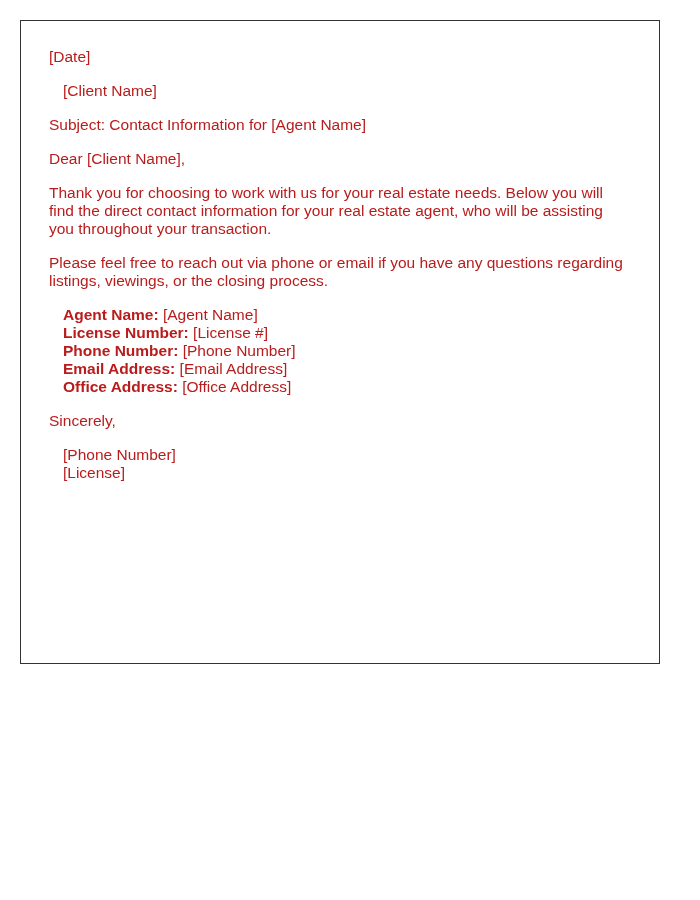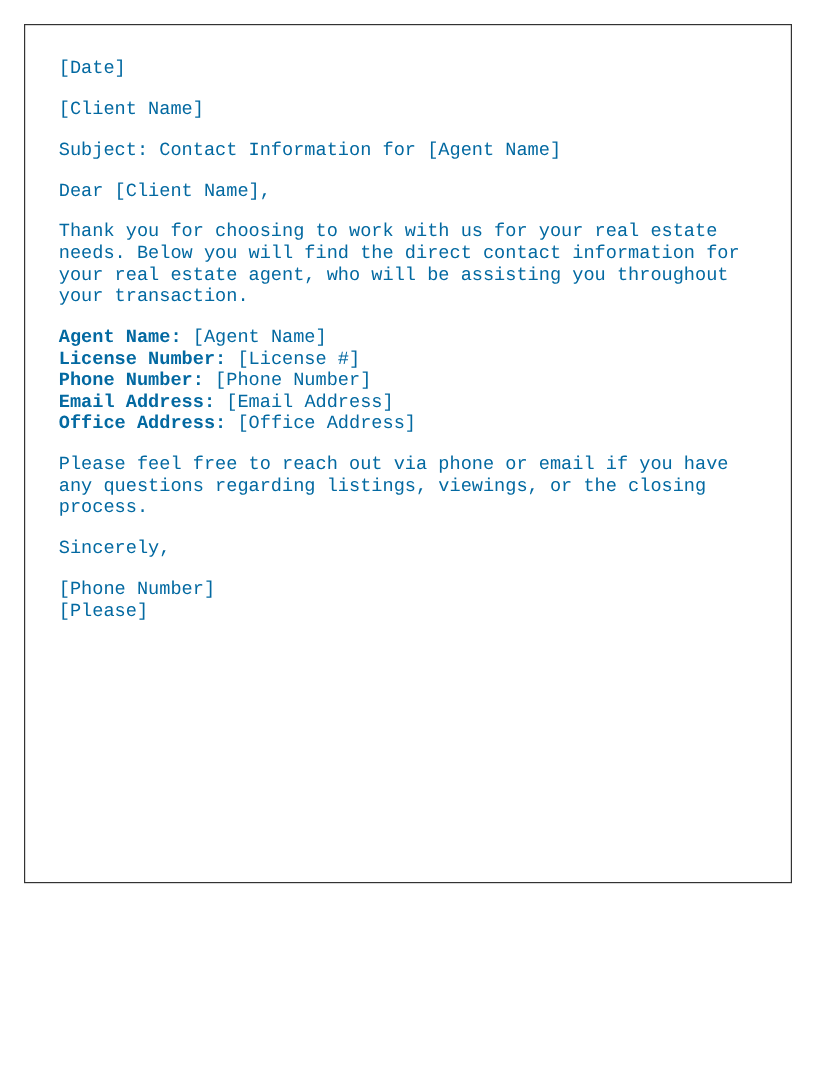--- a/index.html
+++ b/index.html
@@ -1,58 +1,58 @@
 <!DOCTYPE html>
 <html><head>
 <meta charset="utf-8">
 <style>
   html, body { margin: 0; padding: 0; background: #ffffff; }
   body { width: 700px; height: 900px; position: relative; }
   .page {
     position: absolute;
     left: 20px; top: 20px;
-    width: 640px; height: 716px;
+    width: 640px; height: 644px;
     border: 1px solid #333333;
     box-sizing: border-box;
     background: #ffffff;
-    font-family: Liberation Mono, monospace;
+    font-family: Liberation Sans, sans-serif;
     font-size: 15.5px;
     line-height: 18px;
-    color: #0369a1;
+    color: #b91c1c;
     padding: 27px 28px 0 28px;
   }
   .para { margin: 0 0 16px 0; }
-  .line { display: block; }
+  .line { display: block; margin-left: 14px; }
   .label { font-weight: bold; }
 </style>
 </head>
 <body>
 
 <div class="page">
   <p class="para">[Date]</p>
 
   <p class="para">
     <span class="line">[Client Name]</span>
   </p>
 
   <p class="para">Subject: Contact Information for [Agent Name]</p>
 
   <p class="para">Dear [Client Name],</p>
 
   <p class="para">Thank you for choosing to work with us for your real estate needs. Below you will find the direct contact information for your real estate agent, who will be assisting you throughout your transaction.</p>
 
+  <p class="para">Please feel free to reach out via phone or email if you have any questions regarding listings, viewings, or the closing process.</p>
+
   <p class="para">
     <span class="line"><span class="label">Agent Name:</span><span> [Agent Name]</span></span>
     <span class="line"><span class="label">License Number:</span><span> [License #]</span></span>
     <span class="line"><span class="label">Phone Number:</span><span> [Phone Number]</span></span>
     <span class="line"><span class="label">Email Address:</span><span> [Email Address]</span></span>
     <span class="line"><span class="label">Office Address:</span><span> [Office Address]</span></span>
   </p>
 
-  <p class="para">Please feel free to reach out via phone or email if you have any questions regarding listings, viewings, or the closing process.</p>
-
   <p class="para">Sincerely,</p>
 
   <p class="para">
     <span class="line">[Phone Number]</span>
-    <span class="line">[Please]</span>
+    <span class="line">[License]</span>
   </p>
 </div>
 
 </body></html>

